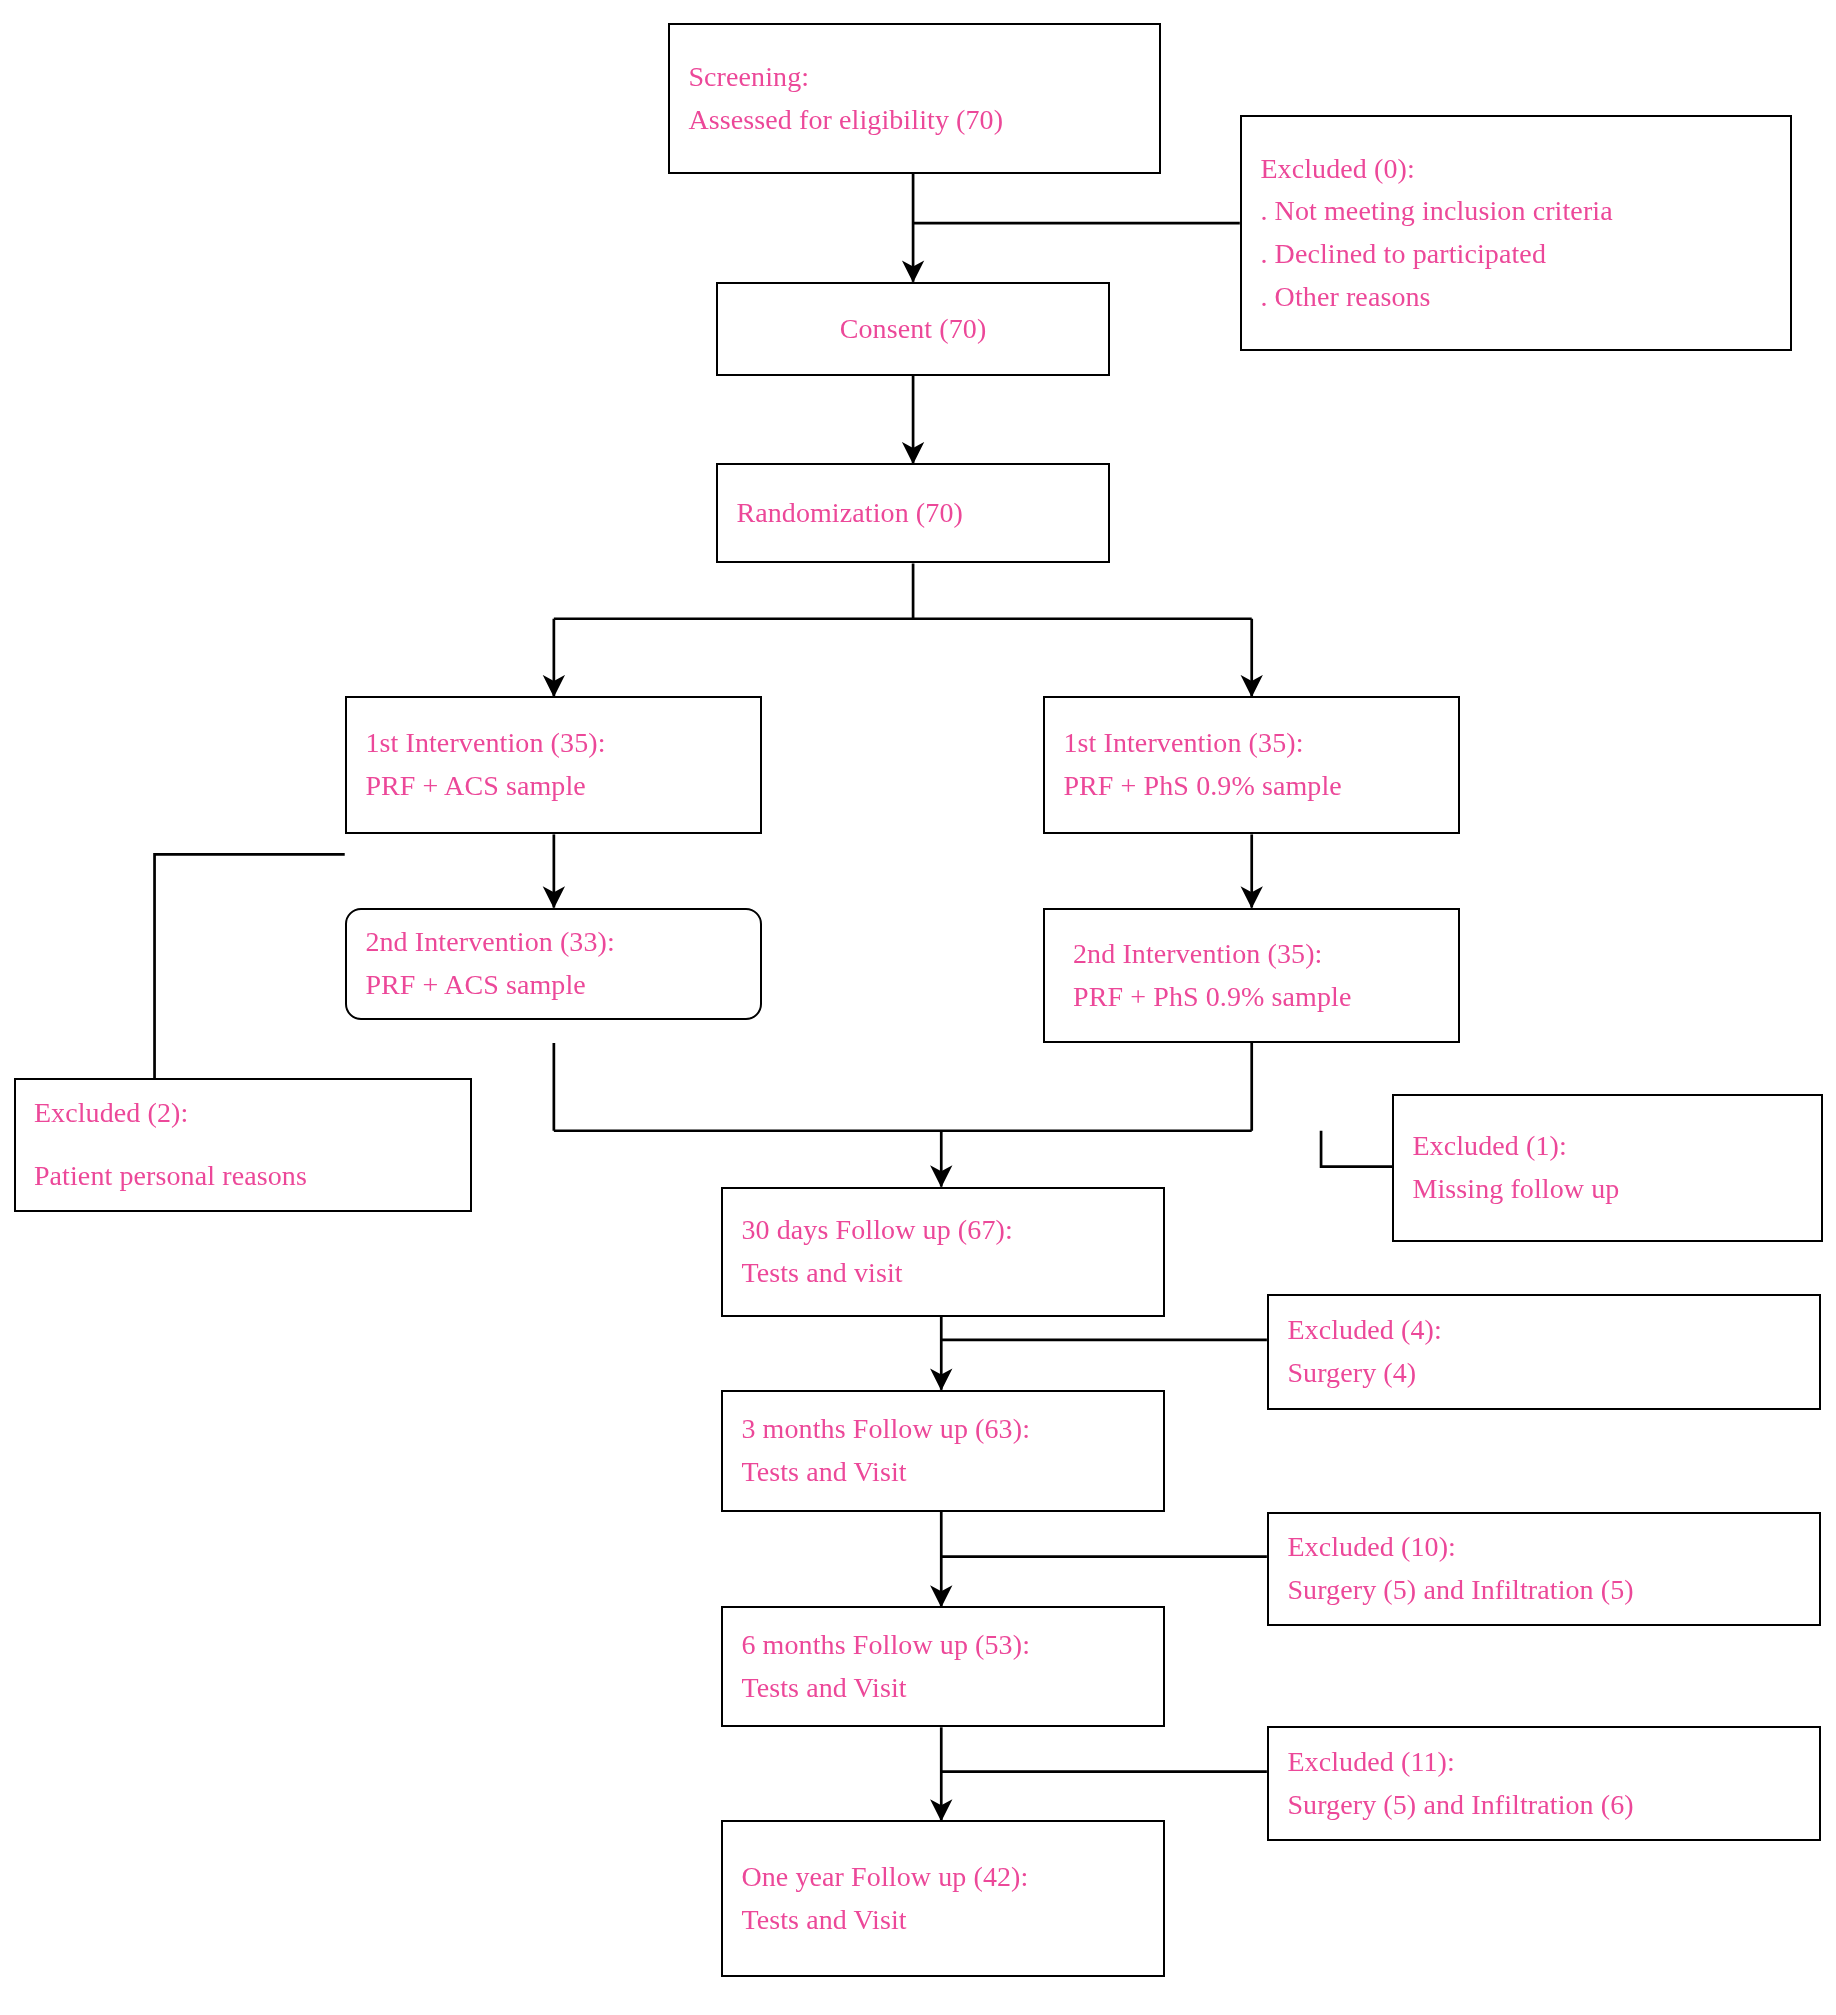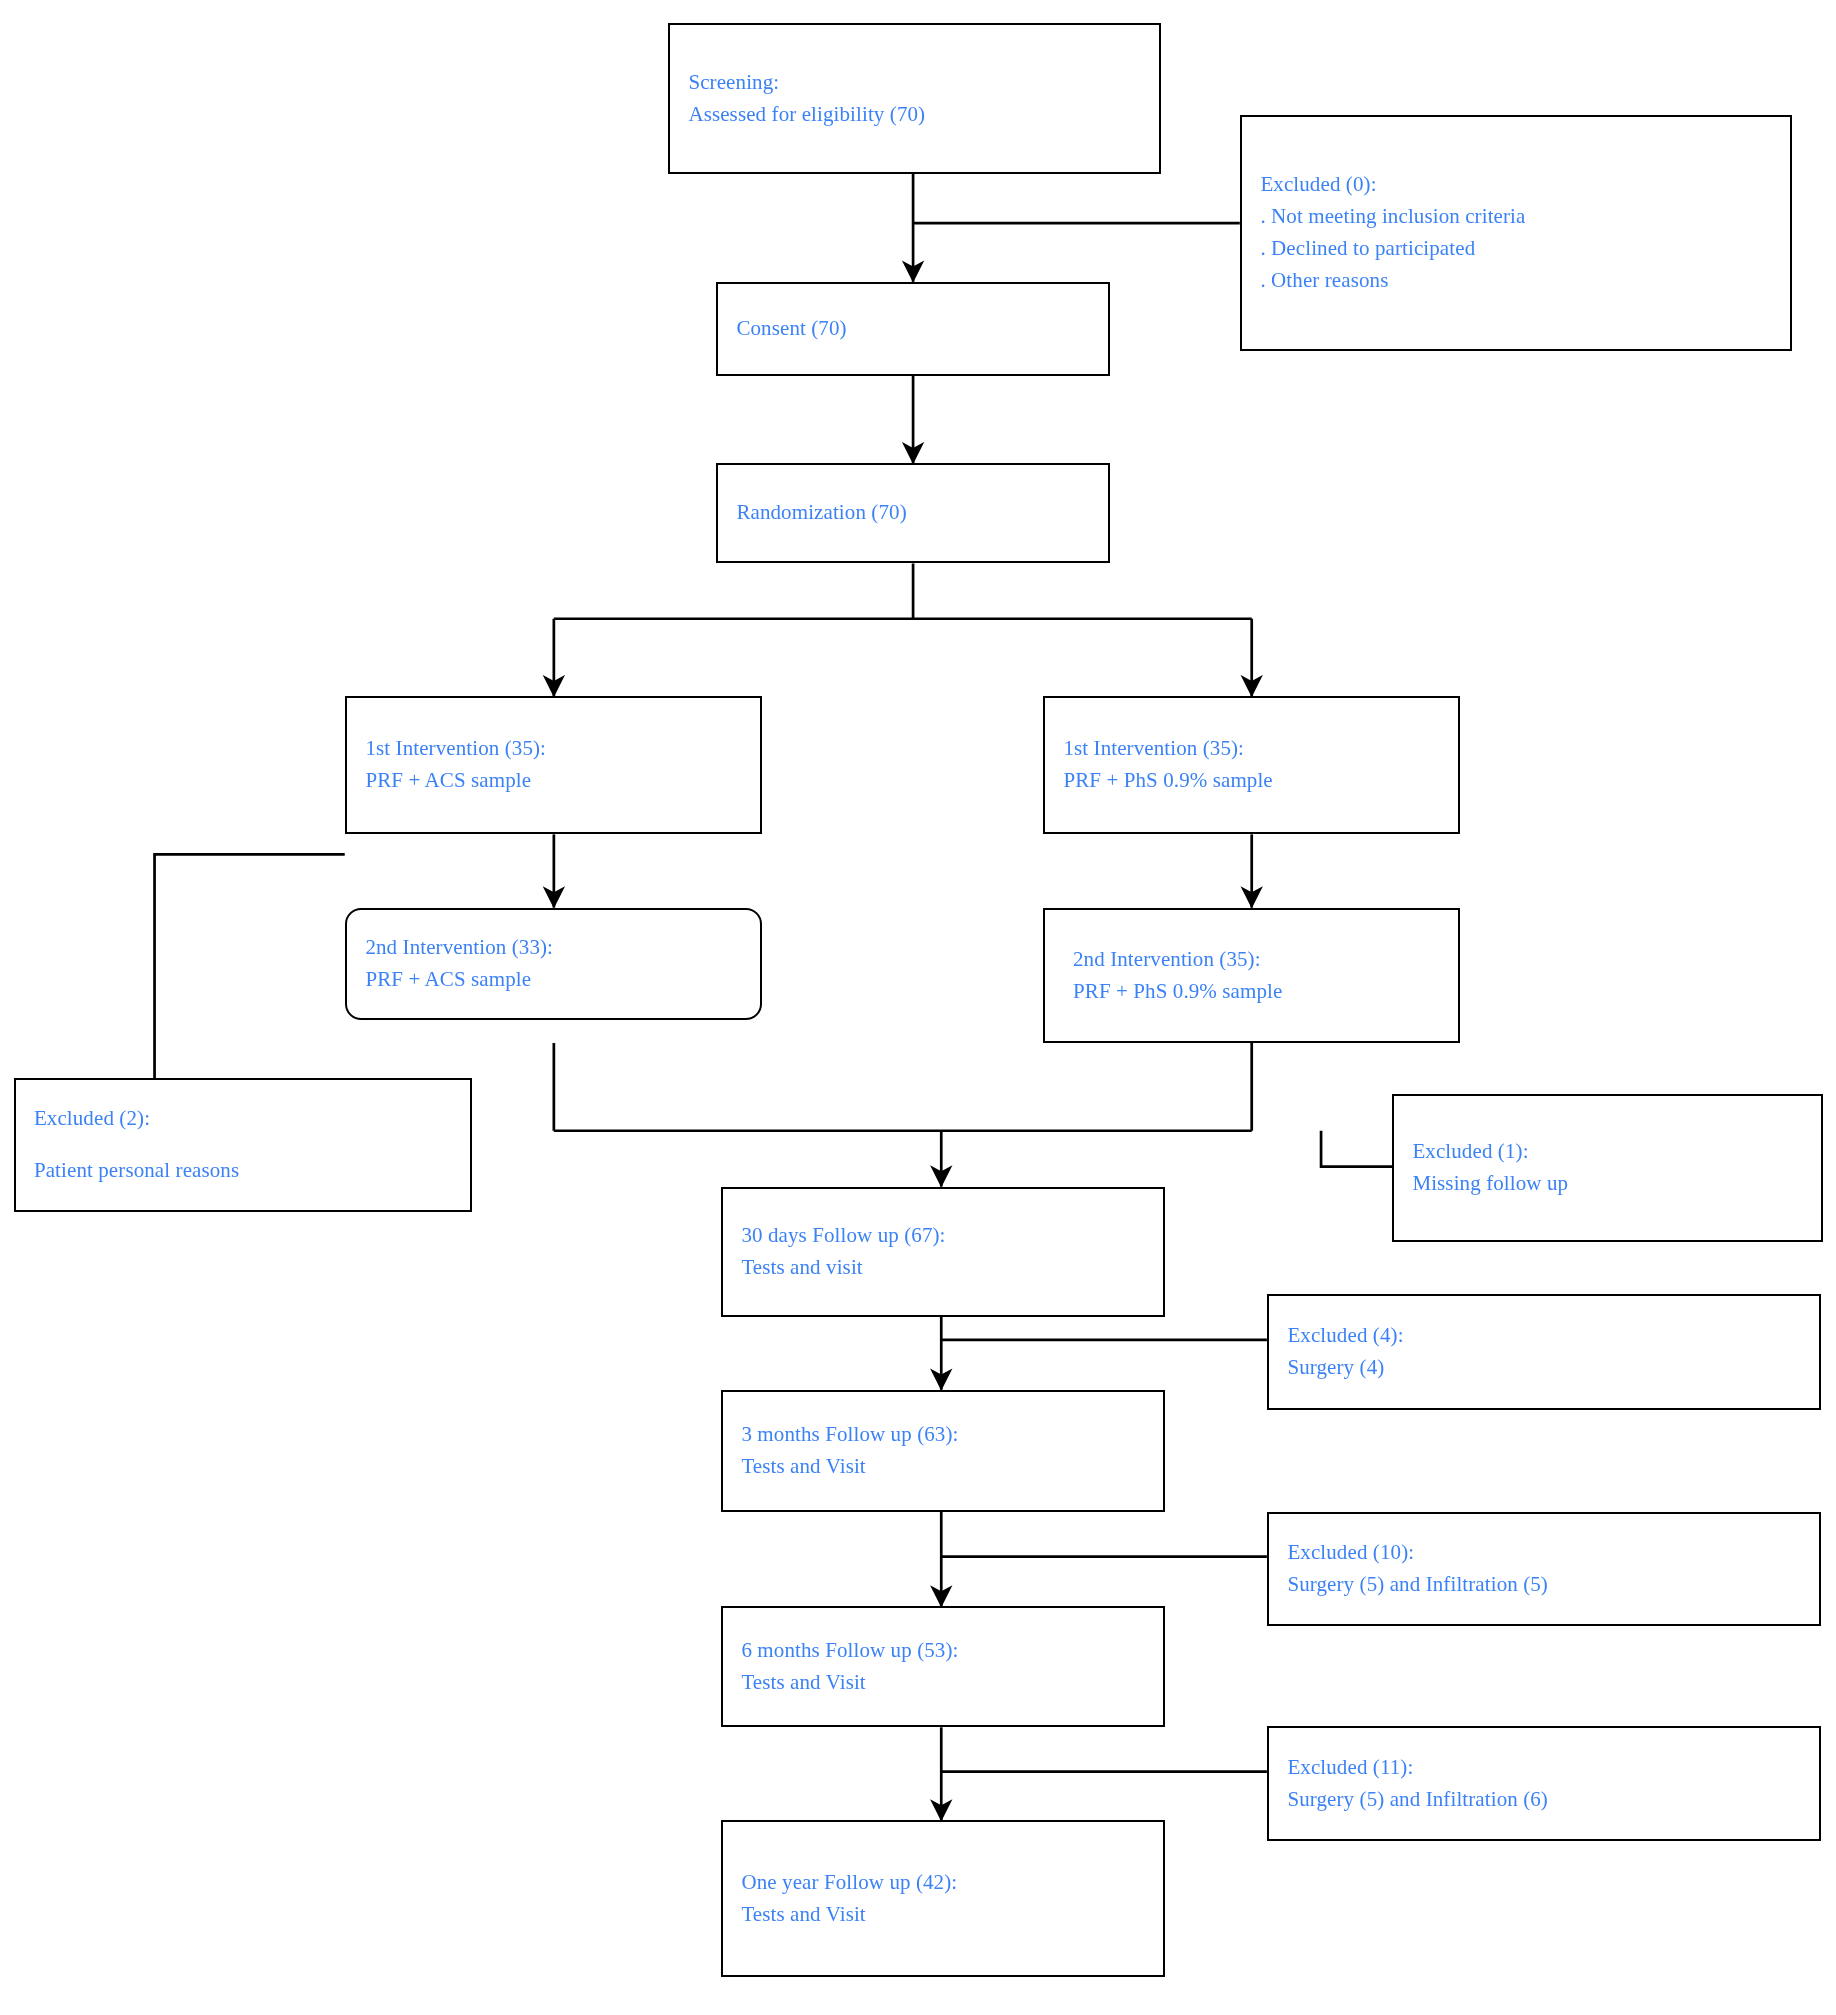--- a/index.html
+++ b/index.html
@@ -26,23 +26,23 @@
     box-sizing: border-box;
     border: 2.2px solid #000000;
     background: #ffffff;
     display: flex;
     flex-direction: column;
     justify-content: center;
     padding: 0 18.4px;
   }
   .node-line {
     font-family: "Liberation Serif", "DejaVu Serif", serif;
-    font-size: 21px;
+    font-size: 28px;
     line-height: 1.52;
-    color: #3b82f6;
+    color: #ec4899;
     white-space: pre;
     letter-spacing: 0.1px;
   }
 </style>
 </head>
 <body>
 
 <div id="stage">
 
   <svg id="flow-svg" viewBox="0 0 3390 3719">
@@ -92,21 +92,21 @@
     <div class="node-line">Assessed for eligibility (70)</div>
   </div>
 
   <div class="node-box" style="left:1240px; top:115px; width:552px; height:236px;">
     <div class="node-line">Excluded (0):</div>
     <div class="node-line">. Not meeting inclusion criteria</div>
     <div class="node-line">. Declined to participated</div>
     <div class="node-line">. Other reasons</div>
   </div>
 
-  <div class="node-box" style="left:716px; top:282px; width:394px; height:94px;">
+  <div class="node-box" style="left:716px; top:282px; width:394px; height:94px;align-items:center;">
     <div class="node-line">Consent (70)</div>
   </div>
 
   <div class="node-box" style="left:716px; top:463px; width:394px; height:100px;">
     <div class="node-line">Randomization (70)</div>
   </div>
 
   <div class="node-box" style="left:345px; top:696px; width:417px; height:138px;">
     <div class="node-line">1st Intervention (35):</div>
     <div class="node-line">PRF + ACS sample</div>

